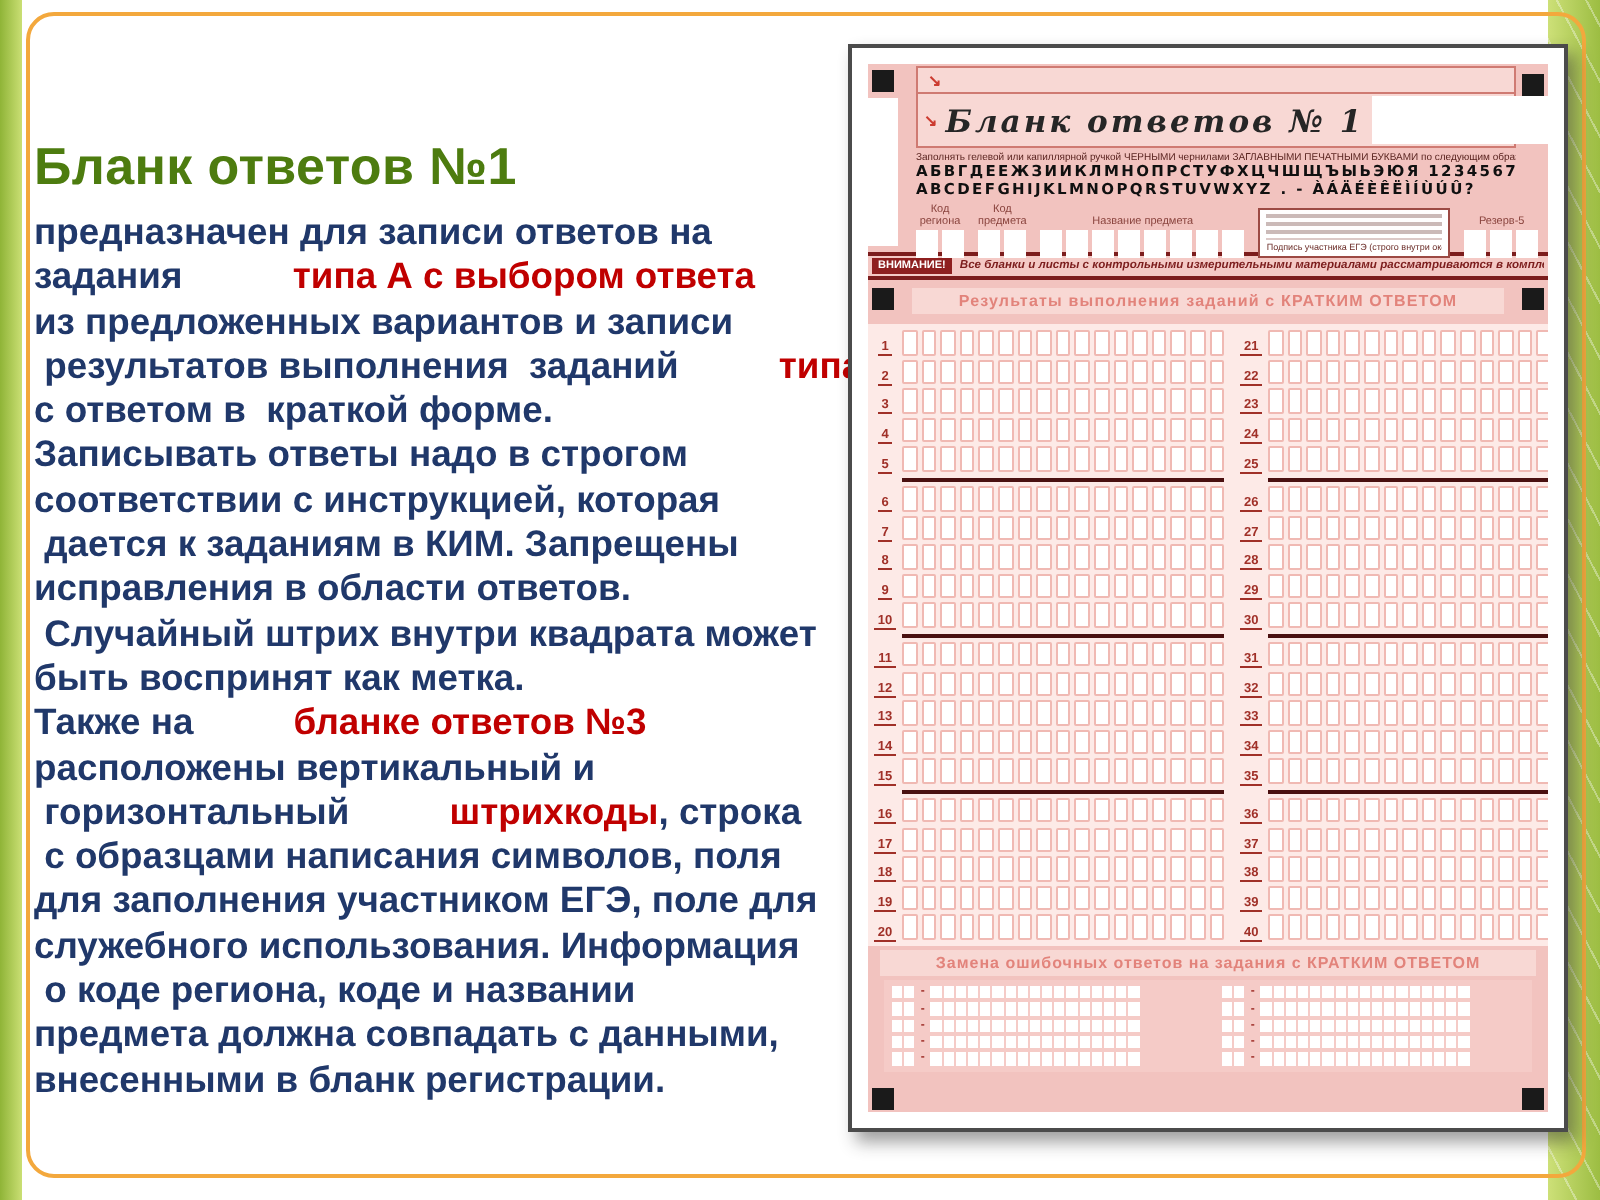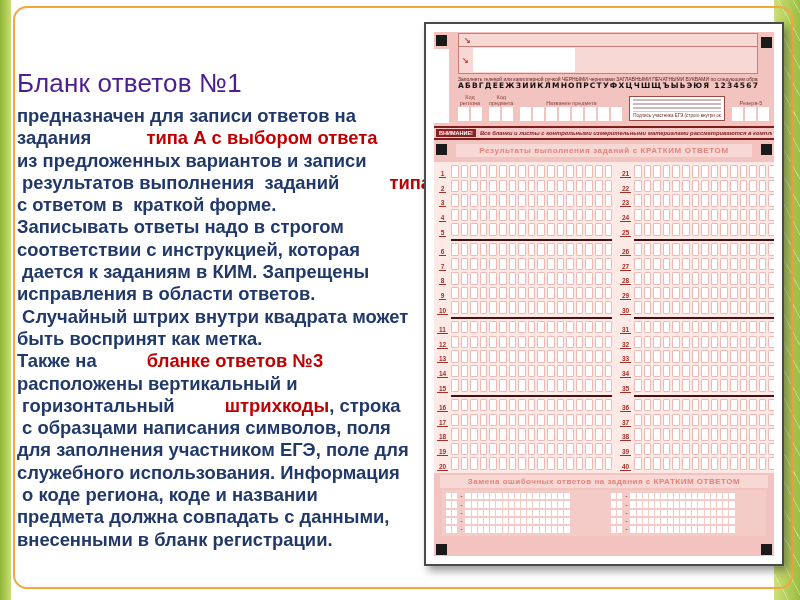--- a/index.html
+++ b/index.html
@@ -8,21 +8,21 @@
   
   .green-strip{position:absolute;left:0;top:0;width:11px;height:600px;
     background:linear-gradient(90deg,#8fb437,#cadf74);}
   .green-band{position:absolute;right:0;top:0;width:26px;height:600px;
     background:repeating-linear-gradient(62deg,rgba(255,255,255,0) 0 12px,rgba(255,255,255,.35) 12px 13px),
                linear-gradient(90deg,#cde078,#9cbd42);}
   .frame{position:absolute;left:13px;top:6px;right:7px;bottom:11px;
     border:2px solid #f3a83d;border-radius:14px;}
   
   .text-block{position:absolute;left:17px;top:68px;width:445px;}
-  .slide-title{font-size:26px;font-weight:normal;color:#4c1d95;margin:0 0 6px 0;letter-spacing:.2px;}
+  .slide-title{font-size:26px;font-weight:bold;color:#4d7c0f;margin:0 0 6px 0;letter-spacing:.2px;}
   .slide-paragraph{font-size:18.4px;font-weight:bold;color:#20386a;line-height:22.3px;white-space:pre;}
   .seg-blue{color:#20386a;}
   .seg-red{color:#c00000;margin-left:45px;}
   
   .paper{position:absolute;left:424px;top:22px;width:356px;height:540px;background:#fff;
     border:2px solid #4b4b4b;box-shadow:4px 5px 8px rgba(40,40,40,.45);}
   .form-area{position:absolute;left:8px;top:8px;right:8px;bottom:8px;background:#f2c3bf;
     display:flex;flex-direction:column;overflow:hidden;}
   .sq{position:absolute;width:11px;height:11px;background:#1a1a1a;}
   
@@ -118,25 +118,27 @@
       <div class="form-header">
         <div class="sq sq-tl"></div>
         <div class="sq sq-tr"></div>
         <div class="vbarcode"></div>
         <div class="header-main">
           <div class="band1">
             <span class="arr">↘</span>
           </div>
           <div class="band2">
             <span class="arr">↘</span>
+            <span class="form-title">Бланк ответов № 1</span>
             <span class="barcode-box"></span>
           </div>
           <div class="fill-instr">Заполнять гелевой или капиллярной ручкой ЧЕРНЫМИ чернилами ЗАГЛАВНЫМИ ПЕЧАТНЫМИ БУКВАМИ по следующим образцам:</div>
           <div class="samples">
             <div>АБВГДЕЁЖЗИЙКЛМНОПРСТУФХЦЧШЩЪЫЬЭЮЯ 1234567890</div>
+            <div>ABCDEFGHIJKLMNOPQRSTUVWXYZ . - ÀÁÄÉÈÊËÌÍÙÚÛ?</div>
           </div>
           <div class="fields-row" id="fields-row">
               <div class="field">
                 <div class="field-label">Код
 региона</div>
                 <div class="cells">
                   <div class="fcell"></div>
                   <div class="fcell"></div>
                 </div>
               </div>

